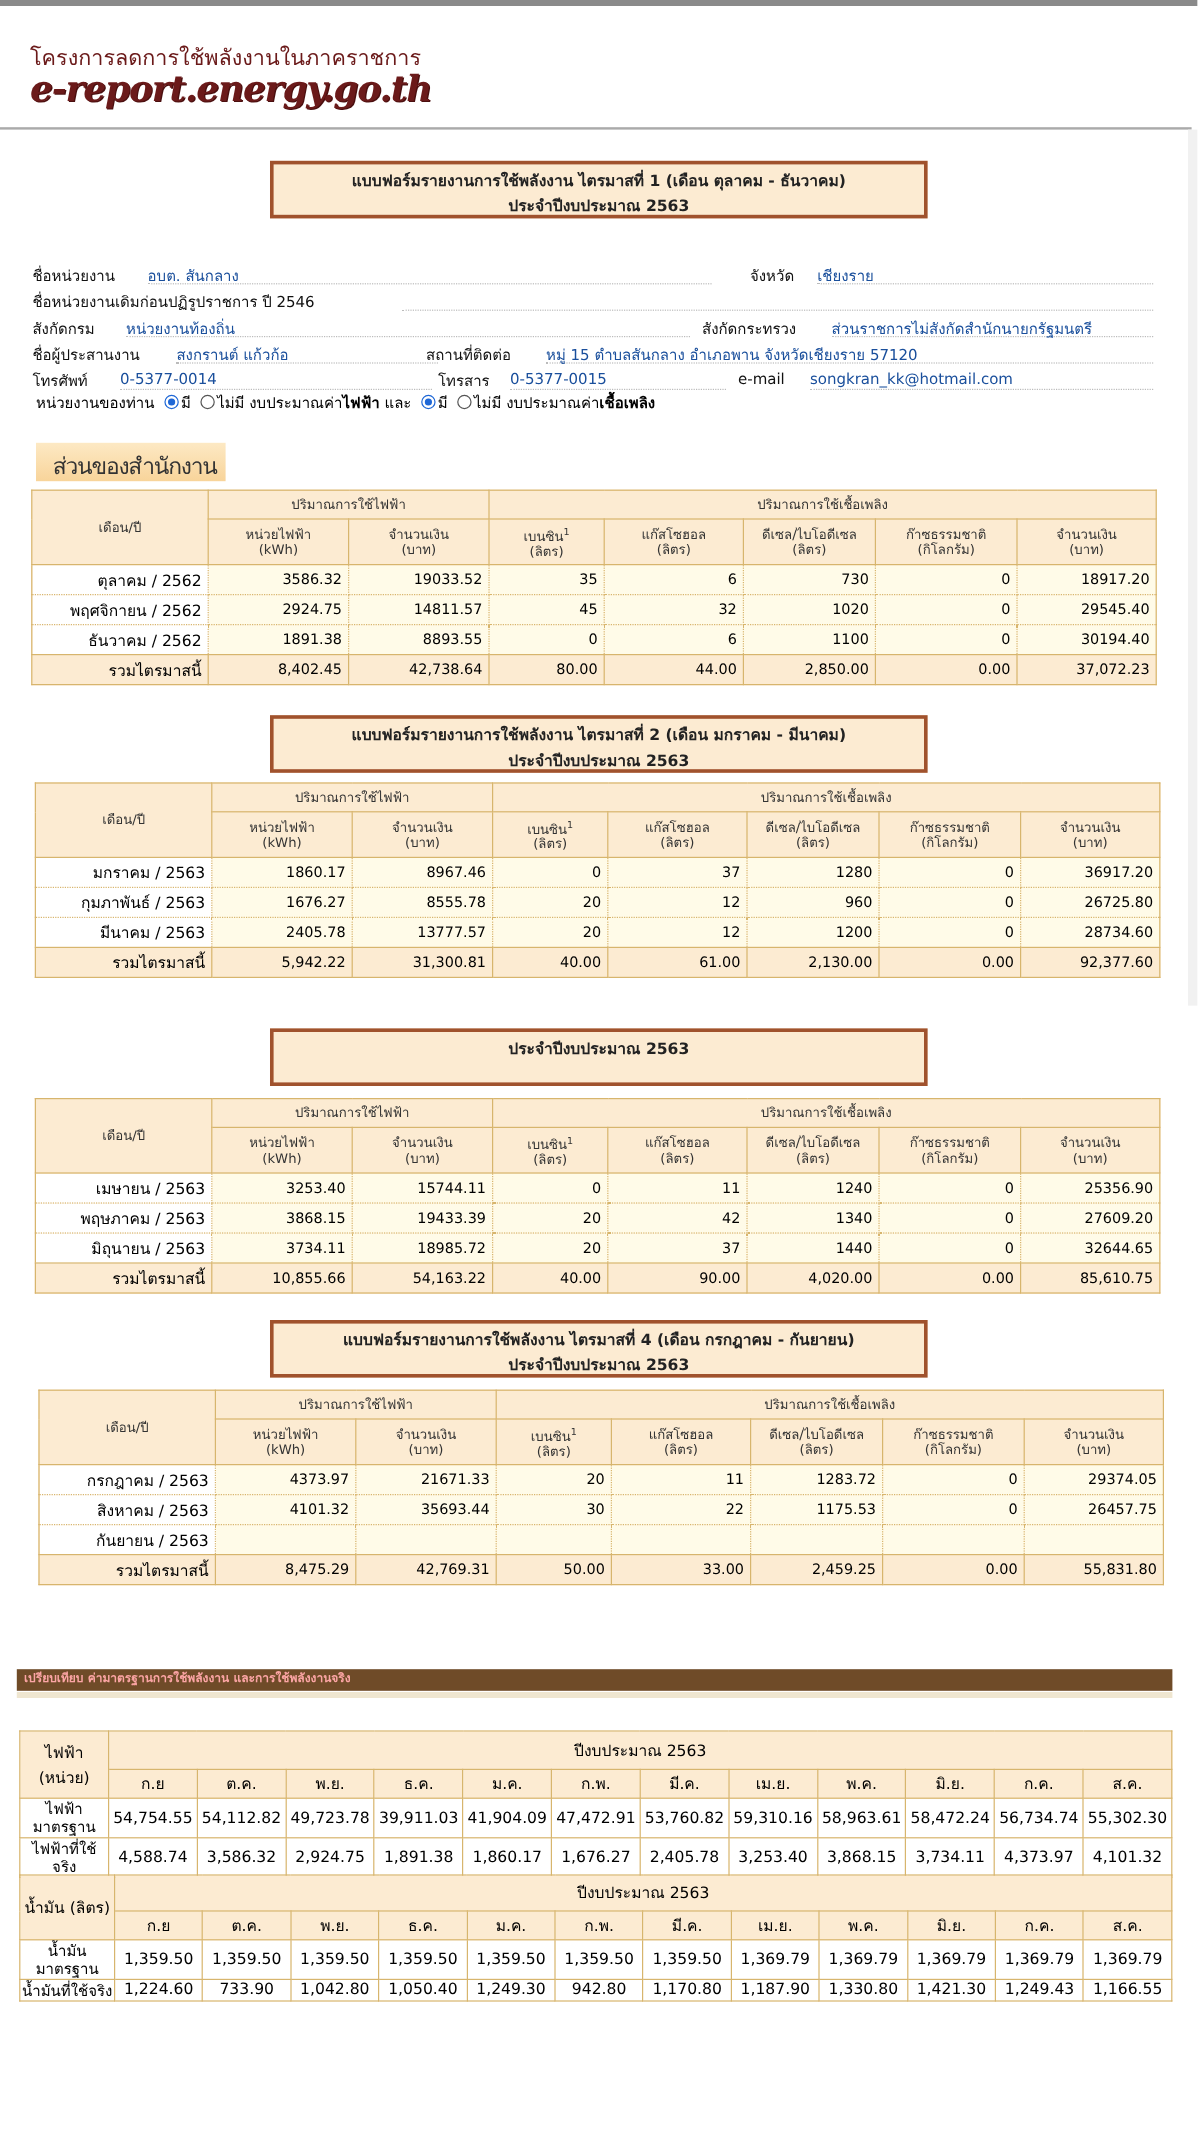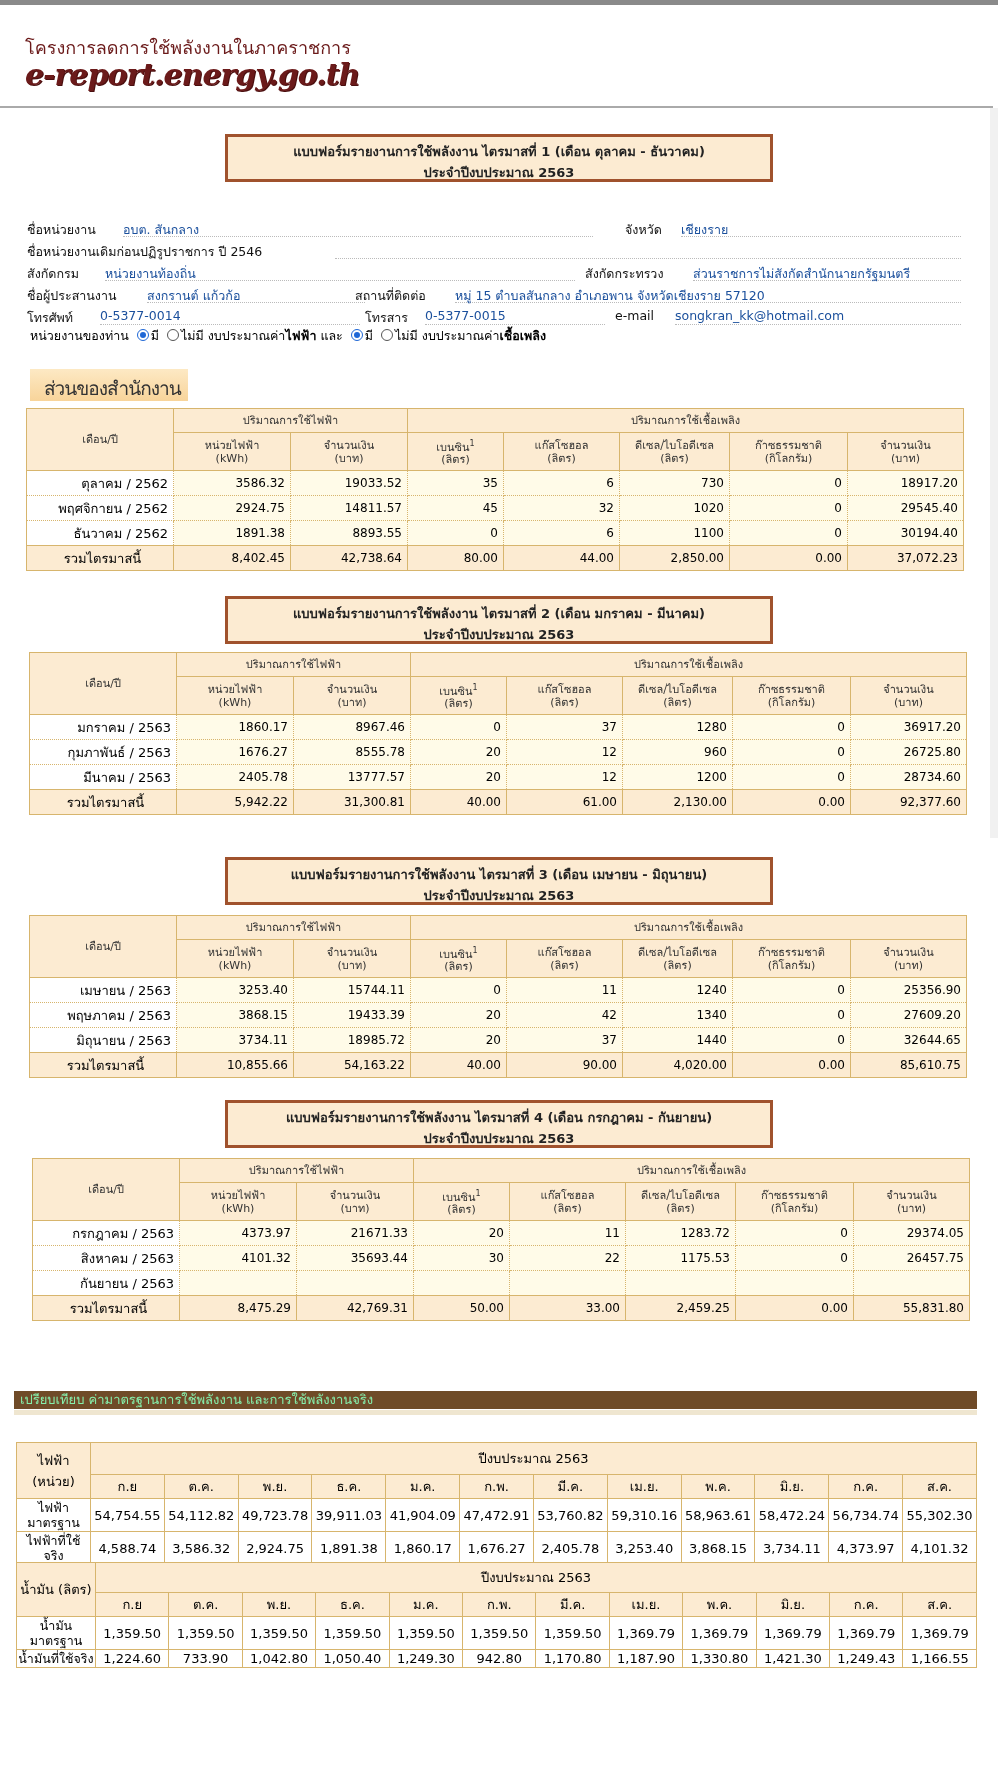--- a/index.html
+++ b/index.html
@@ -42,24 +42,24 @@
   }
 
   table.q { position: absolute; border-collapse: collapse; font-size: 11.5px; background: #fcebd2; border: 1px solid #d7b56d; }
   table.q th, table.q td { border: 1px solid #d7b56d; }
   table.q th { background: #fcebd2; font-weight: normal; color: #333; text-align: center; font-size: 11px; line-height: 13px; }
   table.q th.big { font-size: 11px; }
   table.q td { height: 25px; text-align: right; padding-right: 5px; font-size: 12px; }
   table.q tr.data td { background: #fffbe8; border-top: 1px dotted #d7b56d; border-bottom: 1px dotted #d7b56d; border-left: 1px dotted #d7b56d; border-right: 1px dotted #d7b56d; }
   table.q tr.data td.month { background: #ffffff; font-size: 13px; }
   table.q tr.total td { background: #fcebd2; border: 1px solid #d7b56d; }
-  table.q tr.total td.month { text-align: center; padding-left: 10px; font-size: 13px; }
+  table.q tr.total td.month { text-align: right; padding-left: 10px; font-size: 13px; }
   sup { font-size: 8px; }
 
-  .section-bar { position: absolute; left: 14px; top: 1391px; width: 963px; height: 18px; background: #6f4b28; color: #86efac; font-weight: normal; font-size: 13px; padding-left: 6px; line-height: 18px; }
+  .section-bar { position: absolute; left: 14px; top: 1391px; width: 963px; height: 18px; background: #6f4b28; color: #fca5a5; font-weight: bold; font-size: 10px; padding-left: 6px; line-height: 18px; }
   .section-bar-under { position: absolute; left: 14px; top: 1410px; width: 963px; height: 5px; background: #efe6d0; }
 
   table.cmp { position: absolute; left: 16px; border-collapse: collapse; font-size: 13px; border: 1px solid #d7b56d; width: 961px; }
   table.cmp th, table.cmp td { border: 1px solid #d7b56d; text-align: center; }
   table.cmp th { background: #fcebd2; font-weight: normal; }
   table.cmp td { background: #fff; }
   table.cmp td.rowlbl { font-size: 12.5px; line-height: 15px; }
 </style>
 </head>
 <body>
@@ -265,21 +265,20 @@
       <td>31,300.81</td>
       <td>40.00</td>
       <td>61.00</td>
       <td>2,130.00</td>
       <td>0.00</td>
       <td>92,377.60</td>
     </tr>
   </tbody>
     </table>
 <div class="qbox" style="top: 857px;">
-      <div>แบบฟอร์มรายงานการใช้พลังงาน ไตรมาสที่ 3 (เดือน เมษายน - มิถุนายน)</div>
       <div>ประจำปีงบประมาณ 2563</div>
     </div>
   <table class="q" style="left: 29px; top: 915px;">
     <colgroup>
       <col style="width:147px">
         <col style="width:117px">
         <col style="width:117px">
         <col style="width:96px">
         <col style="width:116px">
         <col style="width:110px">

